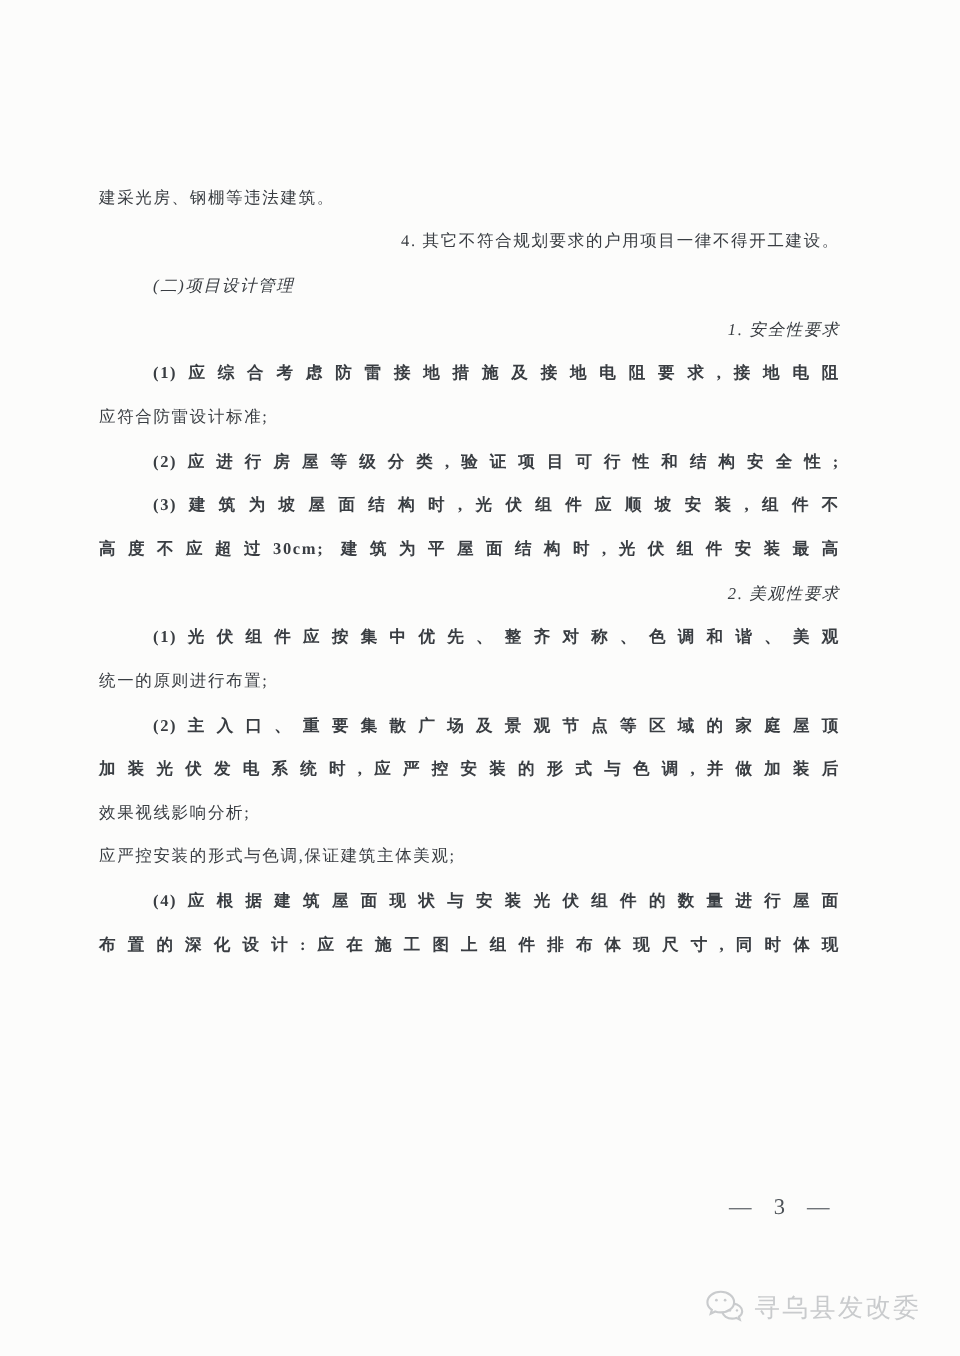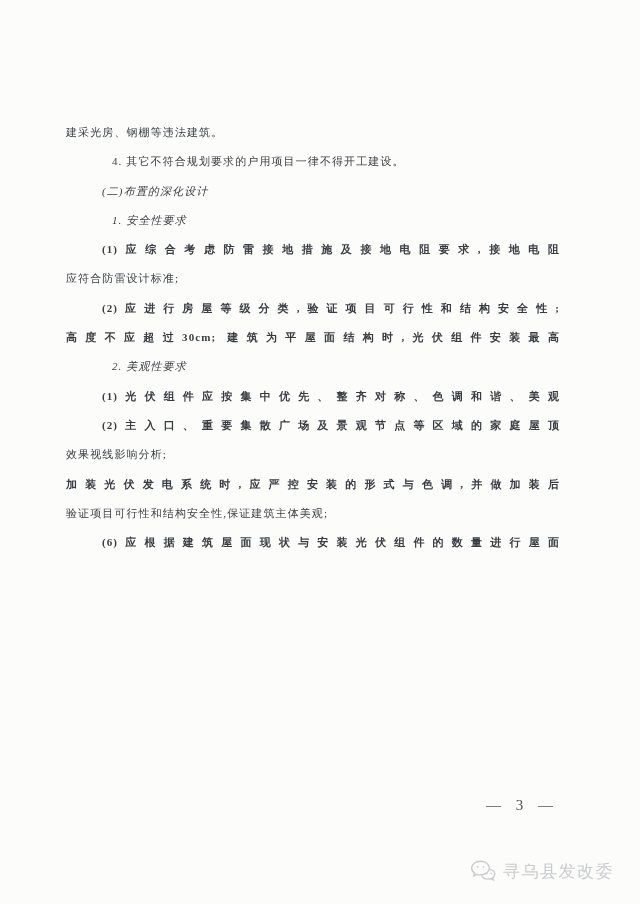--- a/index.html
+++ b/index.html
@@ -30,21 +30,21 @@
     white-space: nowrap;
   }
   .line.justify {
     white-space: normal;
     text-align: justify;
     text-align-last: justify;
     text-justify: inter-character;
     font-weight: bold;
   }
   .indent { text-indent: 36px; }
-  .indent-num { text-indent: 46px; }
+  .indent-num { text-indent: 46px; text-align: right; }
   .kai { font-style: italic; }
   .page-number {
     position: absolute;
     left: 470px;
     top: 797px;
     width: 100px;
     text-align: center;
     font-size: 15px;
     letter-spacing: 1px;
     word-spacing: 9px;
@@ -69,33 +69,36 @@
   }
 </style>
 </head>
 <body>
 
 <div class="page">
 
   <div class="textblock">
     <div class="line">建采光房、钢棚等违法建筑。</div>
     <div class="line indent-num">4. 其它不符合规划要求的户用项目一律不得开工建设。</div>
-    <div class="line indent kai">(二)布置的深化设计</div>
+    <div class="line indent kai">(二)项目设计管理</div>
     <div class="line indent-num kai">1. 安全性要求</div>
     <div class="line indent justify">(1)应综合考虑防雷接地措施及接地电阻要求,接地电阻</div>
     <div class="line">应符合防雷设计标准;</div>
     <div class="line indent justify">(2)应进行房屋等级分类,验证项目可行性和结构安全性;</div>
+    <div class="line indent justify">(3)建筑为坡屋面结构时,光伏组件应顺坡安装,组件不</div>
     <div class="line justify">高度不应超过30cm; 建筑为平屋面结构时,光伏组件安装最高</div>
     <div class="line indent-num kai">2. 美观性要求</div>
     <div class="line indent justify">(1)光伏组件应按集中优先、整齐对称、色调和谐、美观</div>
+    <div class="line">统一的原则进行布置;</div>
     <div class="line indent justify">(2)主入口、重要集散广场及景观节点等区域的家庭屋顶</div>
+    <div class="line justify">加装光伏发电系统时,应严控安装的形式与色调,并做加装后</div>
     <div class="line">效果视线影响分析;</div>
-    <div class="line justify">加装光伏发电系统时,应严控安装的形式与色调,并做加装后</div>
-    <div class="line">验证项目可行性和结构安全性,保证建筑主体美观;</div>
-    <div class="line indent justify">(6)应根据建筑屋面现状与安装光伏组件的数量进行屋面</div>
+    <div class="line">应严控安装的形式与色调,保证建筑主体美观;</div>
+    <div class="line indent justify">(4)应根据建筑屋面现状与安装光伏组件的数量进行屋面</div>
+    <div class="line justify">布置的深化设计:应在施工图上组件排布体现尺寸,同时体现</div>
   </div>
 
   <div class="page-number">— 3 —</div>
 
   <div class="watermark">
     <span>
       <svg viewBox="0 0 28 24" fill="none" stroke="#c9cbcd" stroke-width="1.4">
         <path d="M11.5 2.2 C6.5 2.2 2.6 5.3 2.6 9.1 C2.6 11.2 3.8 13 5.6 14.2 L4.8 16.8 L7.8 15.3 C8.9 15.7 10.2 15.9 11.5 15.9 C16.5 15.9 20.4 12.9 20.4 9.1 C20.4 5.3 16.5 2.2 11.5 2.2 Z"></path>
         <path d="M20.1 10.1 C23.3 10.5 25.8 12.6 25.8 15.1 C25.8 16.6 24.9 17.9 23.6 18.8 L24.2 20.8 L21.9 19.6 C21.1 19.9 20.1 20.1 19.1 20.1 C15.8 20.1 13.1 18.2 12.6 15.8"></path>
         <circle cx="8.6" cy="7.8" r="0.9" fill="#c9cbcd" stroke="none"></circle>

